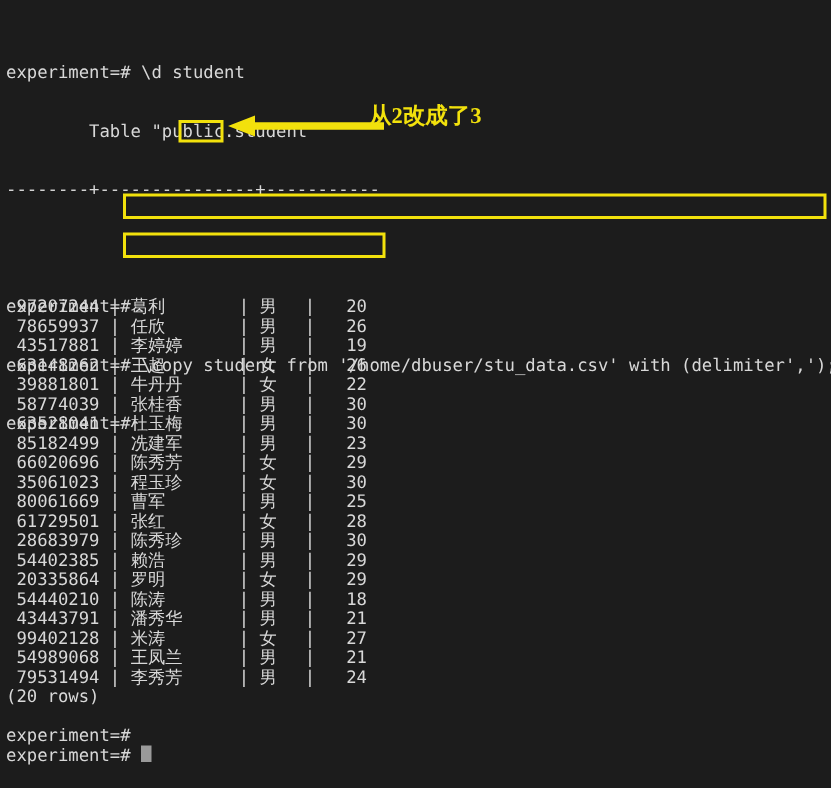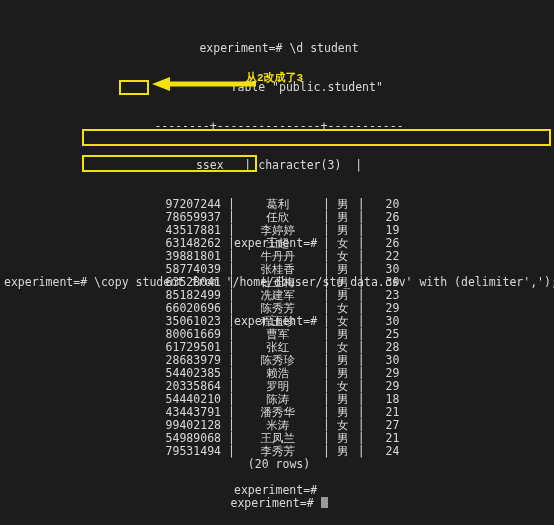--- a/index.html
+++ b/index.html
@@ -23,21 +23,20 @@
     position: absolute;
     top: 3px;
     left: 4px;
     right: 0;
     white-space: pre;
   }
   .line {
     height: 13px;
     white-space: pre;
     display: block;
-    text-align: center;
   }
   .blank { height: 13px; display: block; }
 
   
   .hl-box {
     position: absolute;
     border: 2px solid #f2e10c;
     box-sizing: border-box;
     pointer-events: none;
   }
@@ -51,22 +50,22 @@
     left: 152px;
     top: 76px;
     width: 104px;
     height: 16px;
   }
   #annot-text {
     position: absolute;
     left: 246px;
     top: 72px;
     color: #f2e10c;
-    font-family: Liberation Mono, monospace;
-    font-size: 11px;
+    font-family: Liberation Serif, serif;
+    font-size: 15px;
     font-weight: bold;
     letter-spacing: 0px;
     white-space: pre;
   }
 
   
   .cursor {
     display: inline-block;
     width: 7px;
     height: 11px;
@@ -76,21 +75,20 @@
 </style>
 </head>
 <body>
 
 <div id="terminal">
   <div class="screen">
 
     <span class="line">experiment=# \d student</span>
     <span class="line">        Table "public.student"</span>
     <span class="line">--------+---------------+-----------</span>
-    <span class="line"> ssex   | character(3)  | </span>
     <span class="line"></span>
     <span class="line">experiment=# </span>
     <span class="line">experiment=# \copy student from '/home/dbuser/stu_data.csv' with (delimiter',');</span>
     <span class="line">experiment=# </span>
     
     
 
     
     
 

